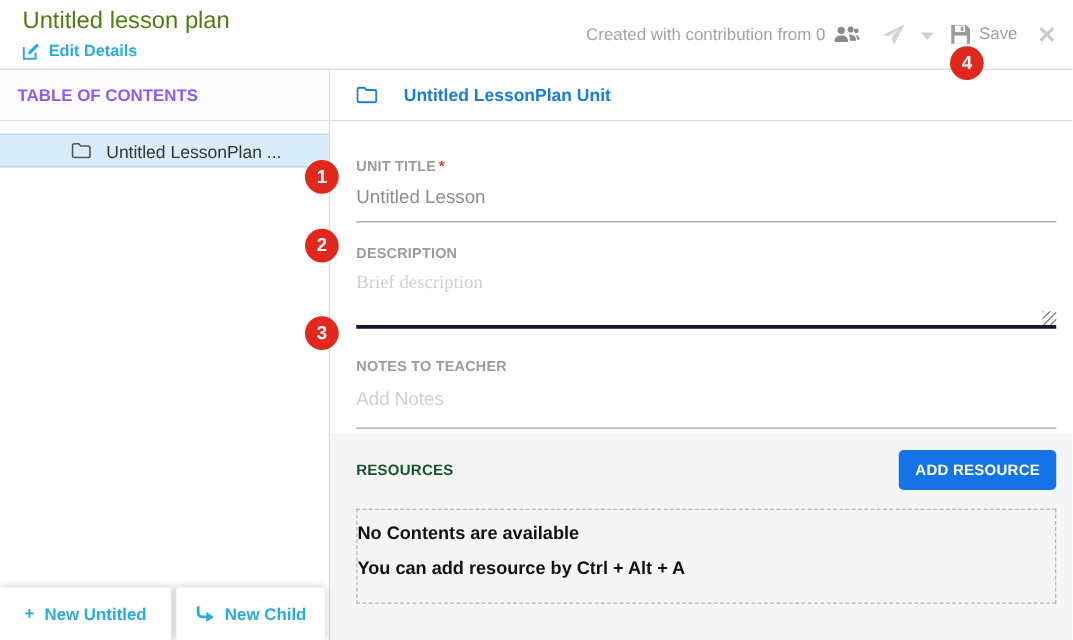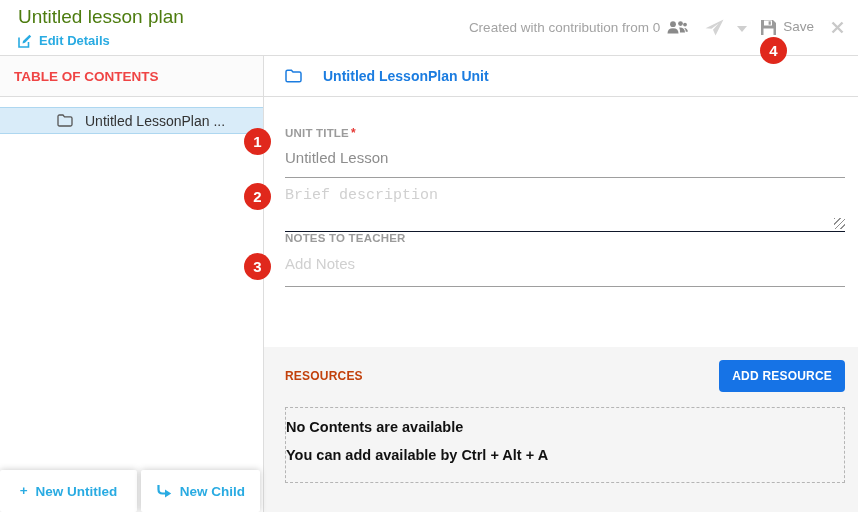--- a/index.html
+++ b/index.html
@@ -37,21 +37,21 @@
 
   
   .sidebar {
     position:absolute; left:0; top:56px; width:264px; height:456px;
     background:#fff; border-right:1px solid #ddd;
   }
   .toc-header {
     height:41px; background:#fbfbfb; border-bottom:1px solid #ddd;
     display:flex; align-items:center; padding-left:14px;
   }
-  .toc-header span { font-size:13.5px; font-weight:700; color:#ef4444; }
+  .toc-header span { font-size:13.5px; font-weight:700; color:#8b5cf6; }
   .toc-item {
     margin-top:10px; height:27px;
     background:var(--selected_bg);
     border-top:1px solid var(--selected_border);
     border-bottom:1px solid var(--selected_border);
     display:flex; align-items:center; padding-left:57px; gap:12px; cursor:pointer;
   }
   .toc-item span { font-size:14px; color:#333; }
   .side-btn {
     position:absolute; bottom:0; height:42px; background:#fff;
@@ -70,47 +70,47 @@
     height:41px; border-bottom:1px solid #ddd;
     display:flex; align-items:center; gap:21px; padding-left:21px;
   }
   .breadcrumb span { color:var(--link_blue); font-size:14px; font-weight:700; cursor:pointer; }
 
   .form { padding:0 13px 4px 21px; }
   .field-label { font-size:11.5px; font-weight:700; color:#9b9b9b; letter-spacing:.2px; }
   .req { color:#e53935; font-size:12px; margin-left:2px; }
   .lbl-title { margin-top:29px; }
   .lbl-desc  { margin-top:19px; }
-  .lbl-notes { }
+  .lbl-notes { margin-top:25px; }
   .u-input {
     display:block; width:100%; border:none; border-bottom:1px solid #9e9e9e;
     background:transparent; outline:none;
     font-family:"Liberation Sans", sans-serif; font-size:15px; color:#8d8d8d;
   }
   .u-input::placeholder, .u-area::placeholder { color:#d0d0d0; opacity:1; }
   .in-title { margin-top:7px; padding:2px 0 11px 0; }
   .in-notes { margin-top:7px; padding:4px 0 14px 0; }
   .desc-wrap { position:relative; }
   .u-area {
     display:block; width:100%; height:49px; margin-top:5px; resize:none;
-    border:none; border-bottom:1px solid #0f172a; background:transparent; outline:none;
-    font-family:Liberation Mono, monospace; font-size:15px; color:#c2410c; padding-top:4px;
+    border:none; border-bottom:3px solid #0f172a; background:transparent; outline:none;
+    font-family:Liberation Serif, serif; font-size:15px; color:#c2410c; padding-top:4px;
   }
   .resize-grip {
     position:absolute; right:0; bottom:3px; width:11px; height:11px; cursor:nwse-resize;
     background:repeating-linear-gradient(135deg, #8f8f8f 0 1px, transparent 1px 4px);
   }
 
   
   .resources {
     position:absolute; left:0; top:291px; width:594px; height:165px;
     background:#f5f5f5; padding:13px 13px 0 21px;
   }
   .res-header { display:flex; align-items:center; justify-content:space-between; }
-  .res-label { font-size:12px; font-weight:700; color:#c2410c; letter-spacing:.2px; }
+  .res-label { font-size:12px; font-weight:700; color:#14532d; letter-spacing:.2px; }
   .btn-add {
     background:var(--button_blue); color:#fff; border:none; border-radius:4px;
     height:32px; padding:0 13px; font-family:"Liberation Sans", sans-serif;
     font-size:12px; font-weight:700; letter-spacing:.2px; cursor:pointer;
   }
   .dashed-box {
     margin-top:15px; height:76px; border:1px dashed #b5b5b5; text-align:left;
   }
   .empty-title { margin-top:11px; font-size:14.5px; font-weight:700; color:#111; }
   .empty-hint  { margin-top:12px; font-size:14.5px; font-weight:700; color:#111; }
@@ -223,37 +223,38 @@
         <path d="M1 2.8 Q1 1.2 2.6 1.2 H6.4 L8 3 H14.4 Q16 3 16 4.6 V11.2 Q16 12.8 14.4 12.8 H2.6 Q1 12.8 1 11.2 Z" fill="none" stroke="#1b7ce0" stroke-width="1.5"></path>
       </svg>
     </span>
     <span>Untitled LessonPlan Unit</span>
   </div>
 
   <div class="form">
     <div class="field-label lbl-title"><span>UNIT TITLE</span><span class="req">*</span></div>
     <input class="u-input in-title" type="text" value="Untitled Lesson" style="">
 
+    <div class="field-label lbl-desc">DESCRIPTION</div>
     <div class="desc-wrap">
       <textarea class="u-area" placeholder="Brief description" style=""></textarea>
       <span class="resize-grip"></span>
     </div>
 
     <div class="field-label lbl-notes">NOTES TO TEACHER</div>
     <input class="u-input in-notes" type="text" placeholder="Add Notes" style="">
   </div>
 
   <div class="resources">
     <div class="res-header">
       <span class="res-label">RESOURCES</span>
       <button class="btn-add">ADD RESOURCE</button>
     </div>
     <div class="dashed-box">
       <div class="empty-title">No Contents are available</div>
-      <div class="empty-hint">You can add available by Ctrl + Alt + A</div>
+      <div class="empty-hint">You can add resource by Ctrl + Alt + A</div>
     </div>
   </div>
 </div>
 
 <div class="badge badge-1">1</div>
 <div class="badge badge-2">2</div>
 <div class="badge badge-3">3</div>
 <div class="badge badge-4">4</div>
 
 </body></html>

